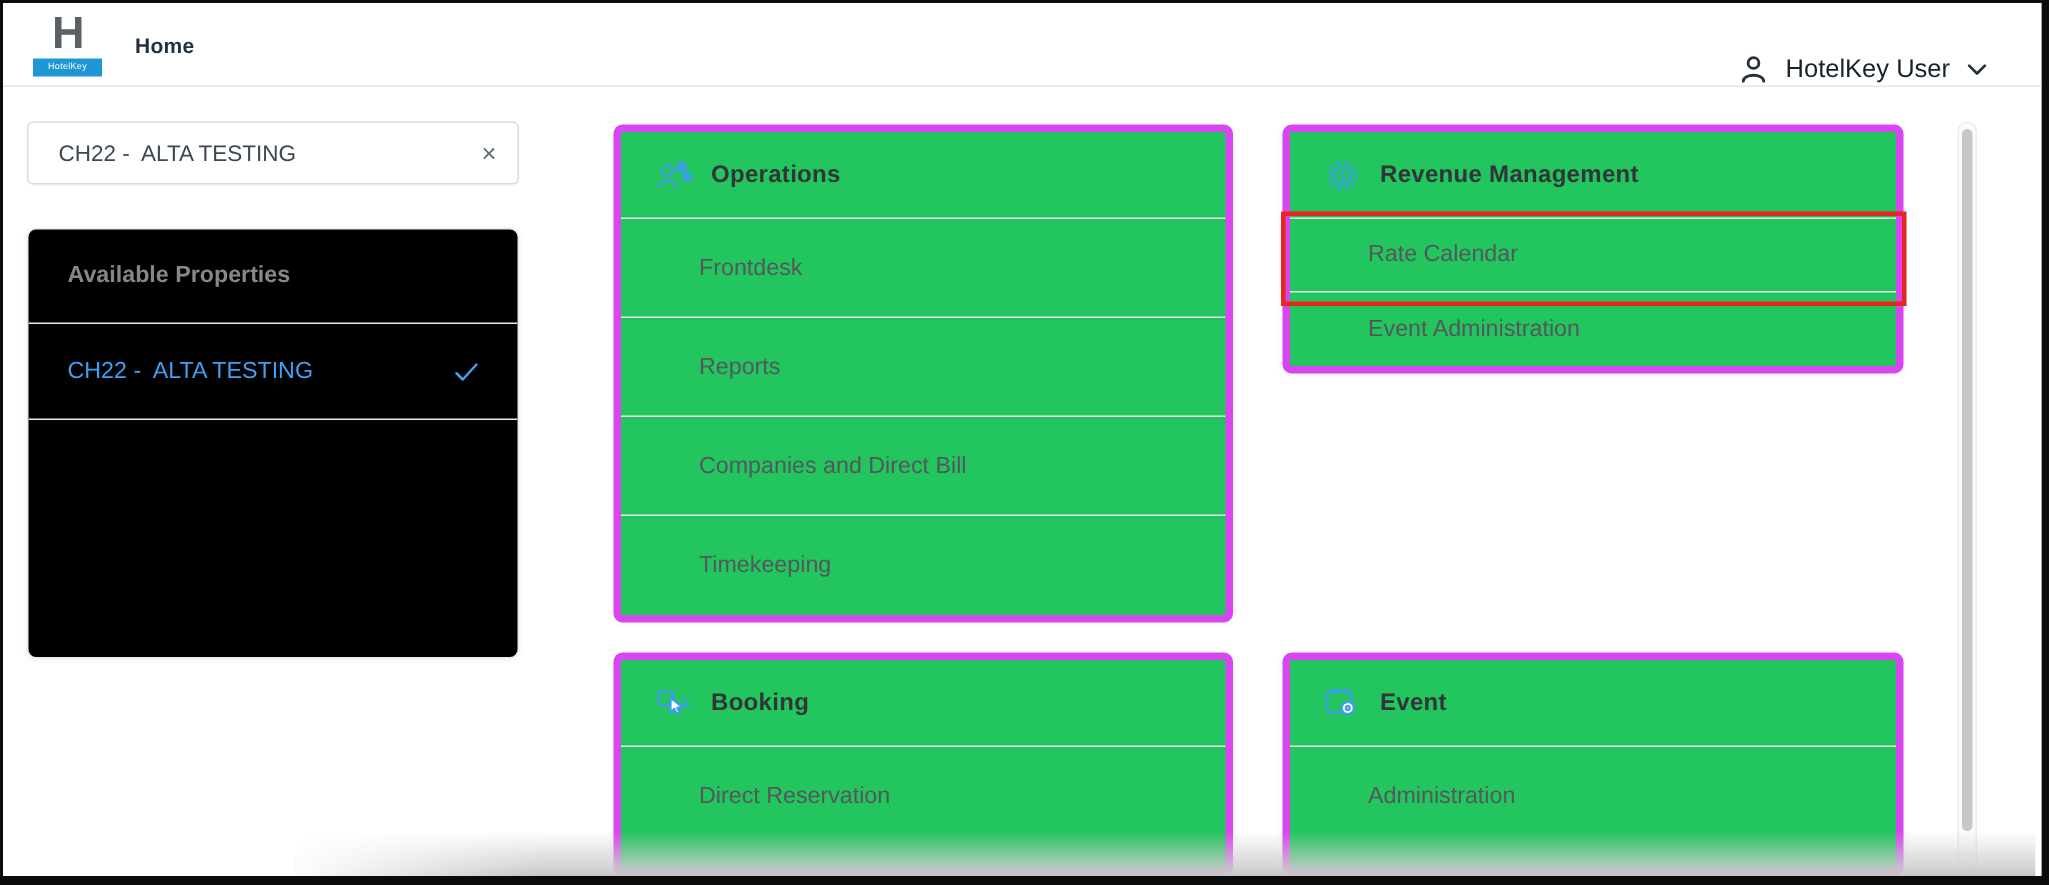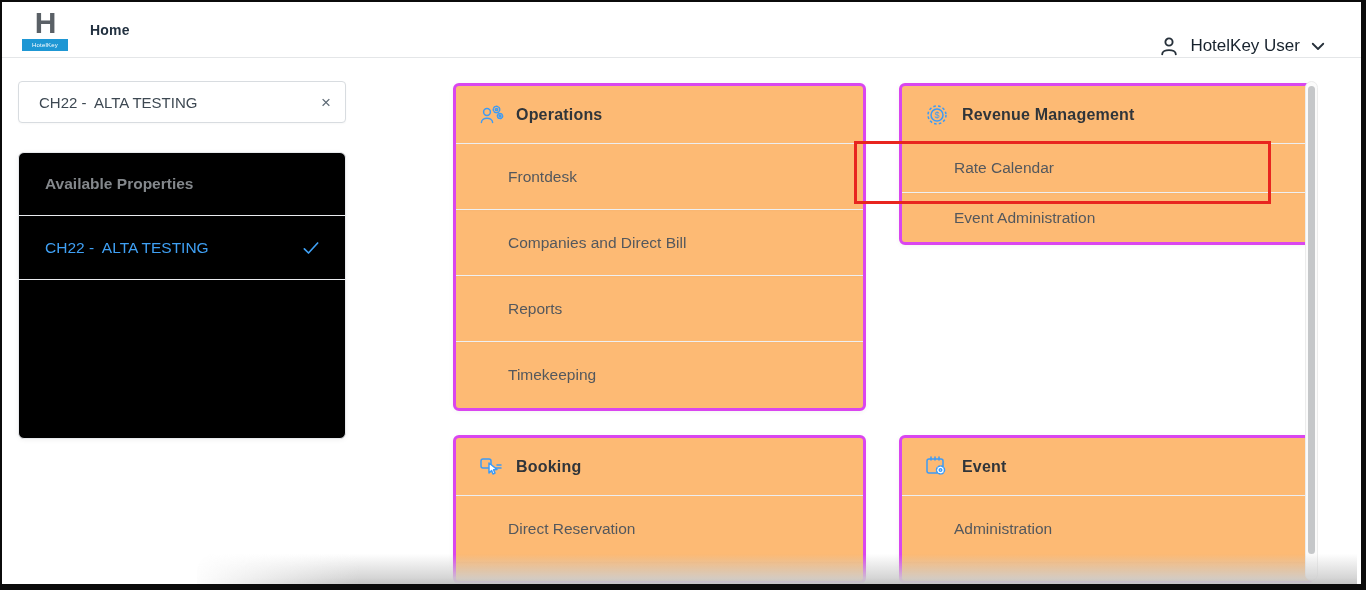--- a/index.html
+++ b/index.html
@@ -40,22 +40,22 @@
     height:63px; display:flex; align-items:center; padding-left:26px;
     font-size:15.5px; font-weight:600; color:#84888c; border-bottom:1px solid #e9ebee;
   }
   .prop-item{
     height:64px; display:flex; align-items:center; padding:0 24px 0 26px;
     border-bottom:1px solid #e9ebee; cursor:pointer;
   }
   .prop-item-label{ font-size:15.5px; color:#3fa0f4; white-space:pre; flex:1; }
   
   .card{
-    position:absolute; background:#fdba74; border:3px solid #d946ef; border-radius:6px;
-    box-shadow:0 1px 5px rgba(0,0,0,.05); overflow:hidden;margin-left:44px;
+    position:absolute; background:#22c55e; border:5px solid #d946ef; border-radius:6px;
+    box-shadow:0 1px 5px rgba(0,0,0,.05); overflow:hidden;
   }
   .card.col1{ left:407px; width:413px; }
   .card.col2{ left:853px; width:414px; }
   .card.row1{ top:25px; }
   .card.row2{ top:377px; height:149px; }
   .card-header{
     height:58px; display:flex; align-items:center; padding-left:22px; gap:12px;
     border-bottom:1px solid #eceef1;
   }
   .card-title{ font-size:16px; font-weight:700; color:#30353a; letter-spacing:.2px; }
@@ -144,22 +144,22 @@
             <path d="M3.4 20.5 C3.4 14.8 14.6 14.8 14.6 20.5"></path>
             <circle cx="18.5" cy="7.5" r="3.2" stroke-dasharray="1.6 1.3"></circle>
             <circle cx="18.5" cy="7.5" r="1.1"></circle>
             <circle cx="22" cy="14" r="2.6" stroke-dasharray="1.4 1.2"></circle>
             <circle cx="22" cy="14" r="0.9"></circle>
           </svg>
         </span>
         <span class="card-title">Operations</span>
       </div>
       <div class="card-item">Frontdesk</div>
+      <div class="card-item">Reports</div>
       <div class="card-item">Companies and Direct Bill</div>
-      <div class="card-item">Reports</div>
       <div class="card-item">Timekeeping</div>
     </div>
 
     <div class="card col2 row1 rev">
       <div class="card-header">
         <span>
           <svg width="26" height="26" viewBox="0 0 26 26" fill="none" stroke="#3d9bf5" stroke-width="1.5">
             <circle cx="13" cy="13" r="9" stroke-dasharray="2.6 2.2"></circle>
             <circle cx="13" cy="13" r="6"></circle>
             <text x="13" y="16.4" text-anchor="middle" font-size="9" stroke="none" fill="#3d9bf5" font-family="Liberation Sans, sans-serif">$</text>

